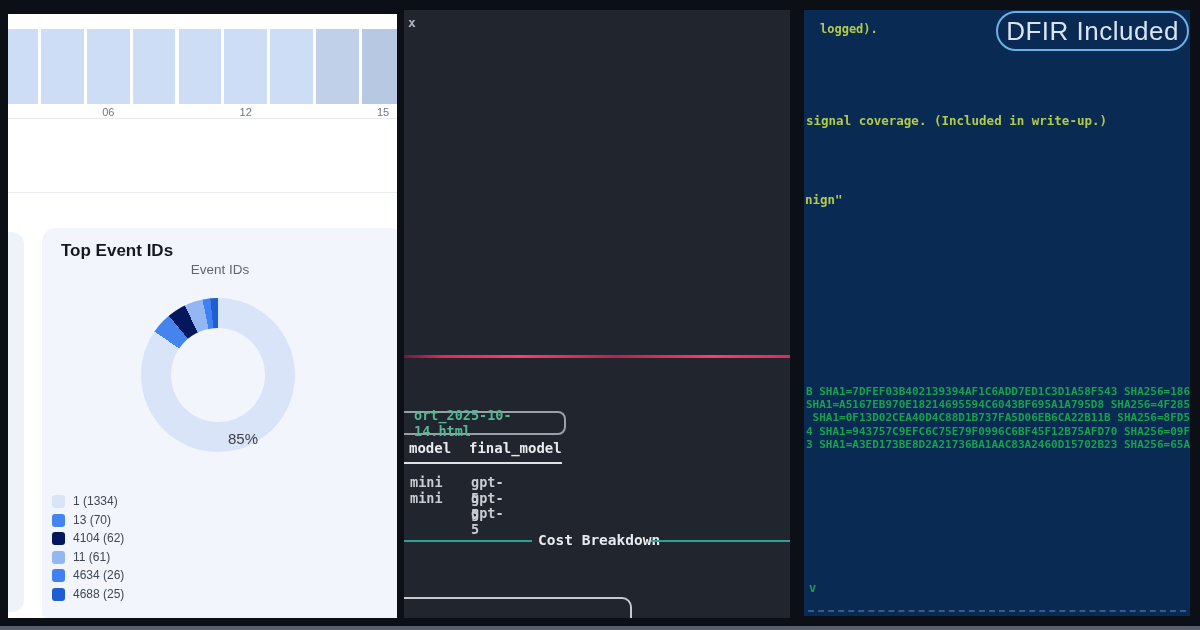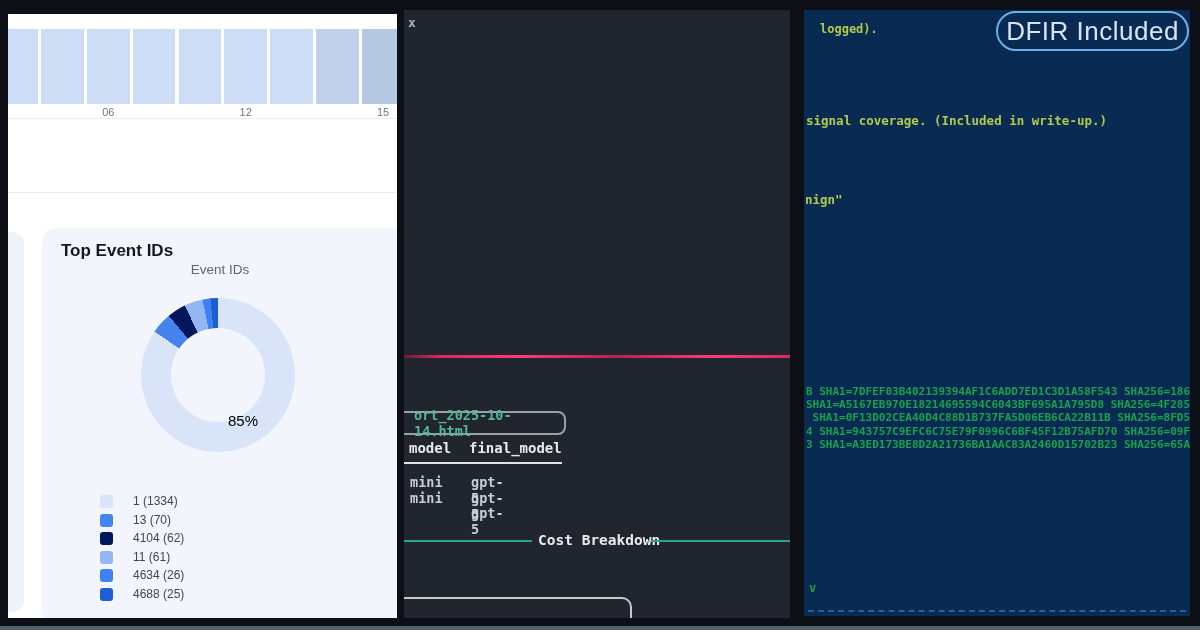--- a/index.html
+++ b/index.html
@@ -20,23 +20,23 @@
   .divider{position:absolute;left:0;width:389px;height:1px;background:#e9ebef;}
   .partial-card{position:absolute;left:0;top:218px;width:16px;height:380px;background:#eef3fa;
                 border-radius:0 12px 12px 0;}
   .event-card{position:absolute;left:34px;top:214px;width:362px;height:398px;background:#f2f6fc;
               border-radius:14px;}
   .event-card .card-title{position:absolute;left:19px;top:13px;font-size:17px;font-weight:bold;color:#15181e;}
   .event-card .chart-title{position:absolute;left:118px;top:34px;width:120px;text-align:center;
                            font-size:13.5px;color:#5f6673;}
   .donut{position:absolute;left:99px;top:70px;width:154px;height:154px;border-radius:50%;}
   .donut-hole{position:absolute;left:129px;top:100px;width:94px;height:94px;border-radius:50%;background:#f2f6fc;}
-  .donut-center-label{position:absolute;left:186px;top:184px;font-size:15px;color:#000000;}
+  .donut-center-label{position:absolute;left:186px;top:202px;font-size:15px;color:#404040;}
   .legend{position:absolute;left:10px;top:267px;display:flex;flex-direction:column;gap:5.5px;}
-  .legend-item{display:flex;align-items:center;gap:20px;height:13px;margin-left:48px;}
+  .legend-item{display:flex;align-items:center;gap:8px;height:13px;}
   .legend-swatch{width:13px;height:13px;border-radius:3px;flex:0 0 auto;}
   .legend-label{font-size:12px;color:#3f4754;line-height:13px;}
 
   
   .mono{font-family:"DejaVu Sans Mono",monospace;}
   .mid-x{position:absolute;left:4px;top:5px;font-size:13px;font-weight:bold;color:#aab0bc;}
   .pink-line{position:absolute;left:0;top:345px;width:386px;height:3px;
              background:linear-gradient(90deg,#6e1b38 0%,#e0285f 10%,#ff3a74 30%,#b52450 55%,#ff3a74 80%,#d92b5e 100%);}
   .file-box{position:absolute;left:-10px;top:361px;width:172px;height:24px;border:2px solid #9aa0a8;
             border-radius:8px;display:flex;align-items:center;padding-left:18px;margin-top:40px;}

